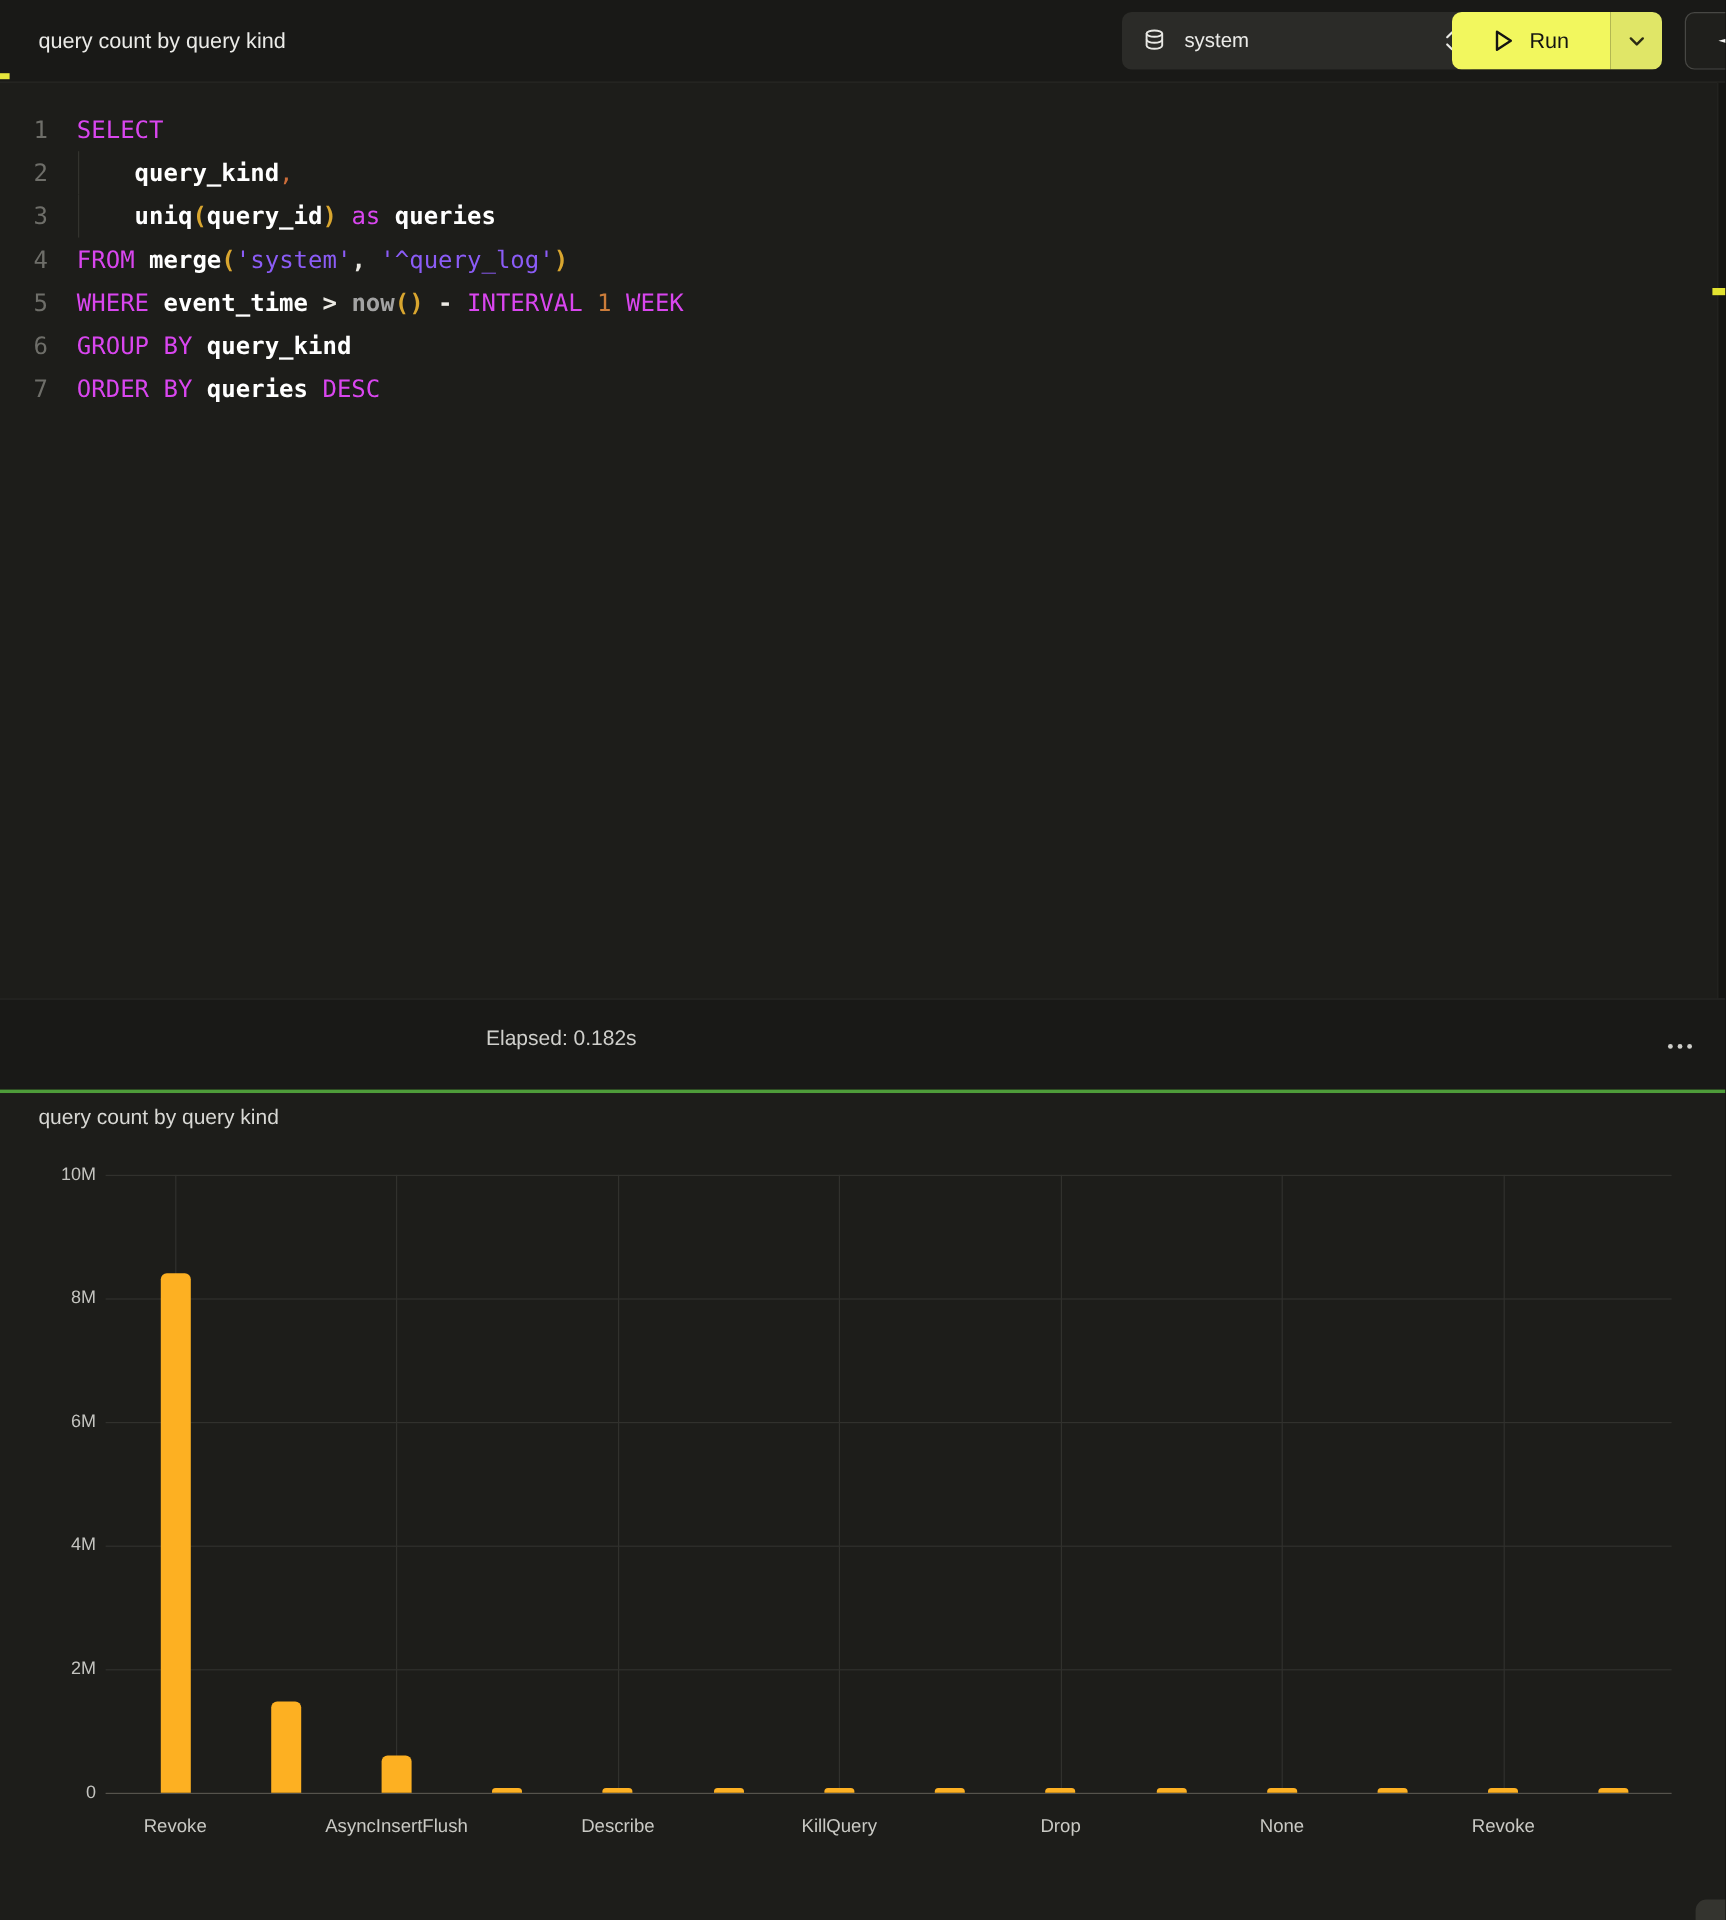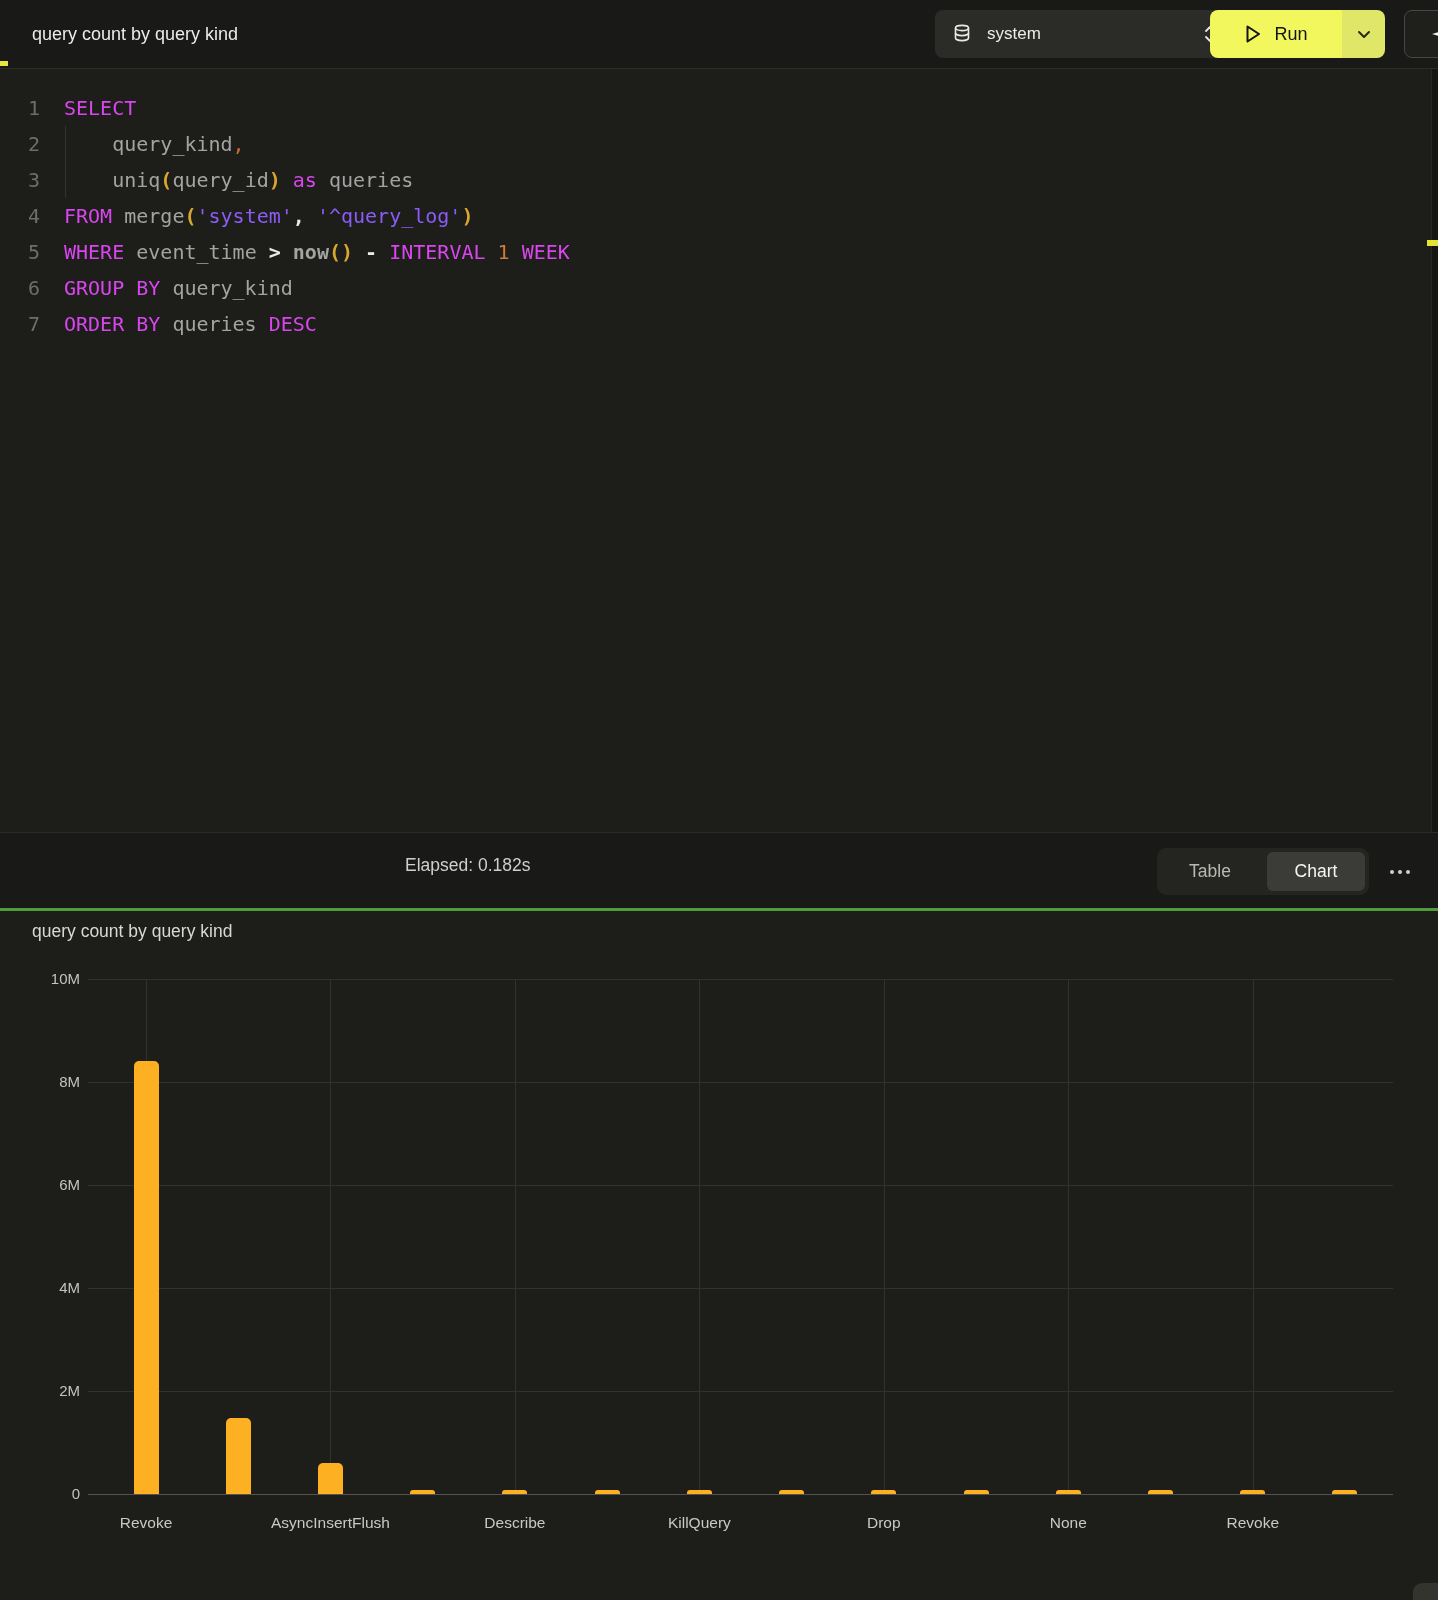--- a/index.html
+++ b/index.html
@@ -24,21 +24,21 @@
   .tab-marker{position:absolute;left:0;top:61px;width:8px;height:5px;background:#e6e63c;z-index:3;}
 
   
   .editor{position:absolute;left:0;top:69px;width:1438px;height:763px;background:#1d1d1a;}
   #code{position:absolute;left:0;top:21px;right:10px;font-family:"DejaVu Sans Mono",monospace;font-size:20px;line-height:36px;}
   .code-line{position:relative;white-space:pre;}
   .code-line .ln{position:absolute;left:0;width:40px;text-align:right;color:#6e6e69;}
   .code-line .src{display:block;margin-left:64px;}
   .code-line .guide{position:absolute;left:65px;top:0;bottom:0;width:1px;background:#33332e;}
   .t-kw{color:#d946ef;}
-  .t-id{color:#a3a3a3;font-weight:400;}
+  .t-id{color:#ffffff;font-weight:700;}
   .t-str{color:#8b5cf6;}
   .t-paren{color:#d9a62f;font-weight:700;}
   .t-op{color:#eceae4;font-weight:700;}
   .t-num{color:#cc7d3a;}
   .t-fn{color:#a3a3a3;font-weight:700;}
   .t-comma{color:#cc6d3a;}
   .ruler{position:absolute;right:0;top:0;width:6px;height:100%;background:#151512;border-left:1px solid #262623;}
   .ruler-marker{position:absolute;right:0;top:171px;width:11px;height:6px;background:#e3e330;}
 
   
@@ -134,24 +134,20 @@
         <div class="code-line"><span class="ln">6</span><span class="src"><span class="t-kw">GROUP BY</span><span class="t-sp"> </span><span class="t-id">query_kind</span></span></div>
         <div class="code-line"><span class="ln">7</span><span class="src"><span class="t-kw">ORDER BY</span><span class="t-sp"> </span><span class="t-id">queries</span><span class="t-sp"> </span><span class="t-kw">DESC</span></span></div>
       </div>
     <div class="ruler">
       <div class="ruler-marker"></div>
     </div>
   </section>
 
   <section class="rtoolbar">
     <span class="stat elapsed">Elapsed: 0.182s</span>
-    <div class="view-toggle">
-      <button class="seg">Table</button>
-      <button class="seg active">Chart</button>
-    </div>
     <button class="more-btn">
       <span style="display:flex;gap:4px;">
           <i></i>
           <i></i>
           <i></i>
         </span>
     </button>
   </section>
 
   <div class="green-divider"></div>

